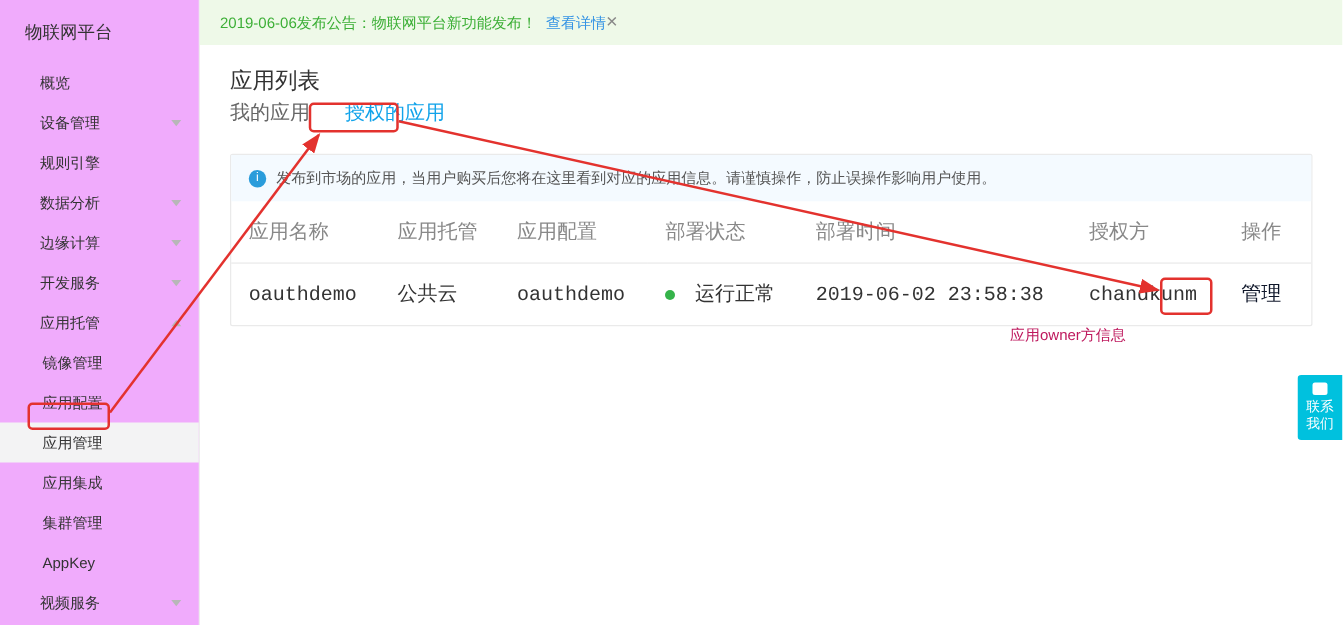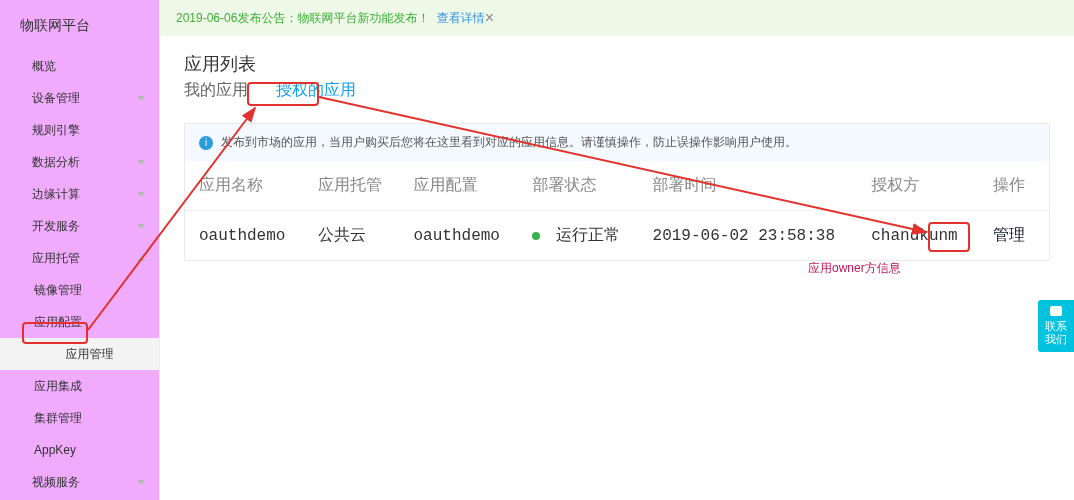--- a/index.html
+++ b/index.html
@@ -35,21 +35,20 @@
     color: #333;
     cursor: pointer;
     display: flex;
     align-items: center;
     justify-content: space-between;
     padding-right: 14px;
   }
   .nav-item.sub { padding-left: 34px; }
   .nav-item.selected {
     background: #f3f3f4;
-    justify-content: center;
   }
   .chevron {
     width: 0; height: 0;
     border-left: 4px solid transparent;
     border-right: 4px solid transparent;
     border-top: 5px solid #b7b7b7;
   }
   .chevron.up {
     border-top: none;
     border-bottom: 5px solid #b7b7b7;

